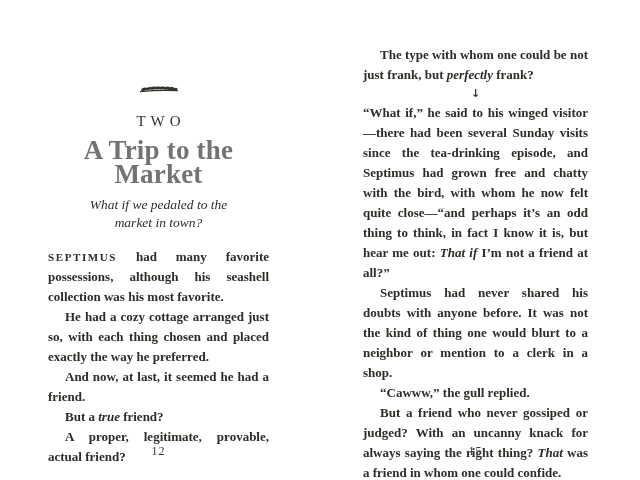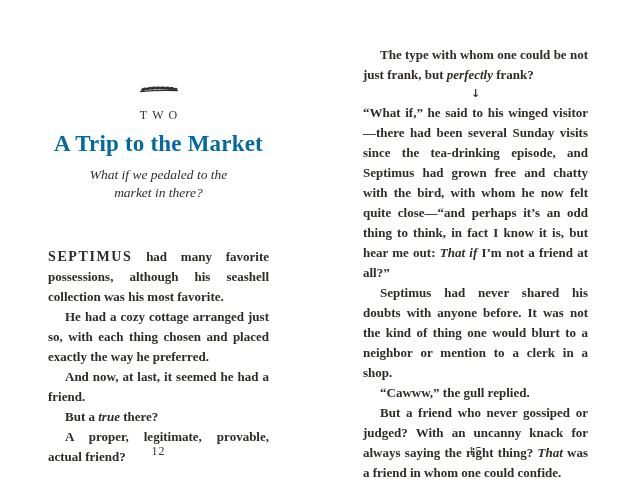--- a/index.html
+++ b/index.html
@@ -15,34 +15,34 @@
 
   
   #left-header {
     position: absolute;
     left: 48px; top: 83px; width: 221px;
     text-align: center;
   }
   .chapter-ornament { display: block; margin: 0 auto; }
   .chapter-number {
     display: block;
-    margin-top: 14px;
-    font-size: 12px;
+    margin-top: 20px;
+    font-size: 15px;
     line-height: 16px;
     letter-spacing: 5px;
     text-indent: 5px; 
     color: #35312d;
   }
   .chapter-title {
     display: block;
     margin-top: 9px;
-    font-size: 23px;
+    font-size: 27px;
     line-height: 24px;
     font-weight: 600;
-    color: #0369a1;
+    color: #737373;
     letter-spacing: 0.2px;
   }
   .epigraph {
     display: block;
     margin-top: 10px;
     font-style: italic;
     font-size: 13.5px;
     line-height: 18px;
     color: #2f2b27;
     text-align: center;
@@ -56,21 +56,21 @@
     line-height: 20px;
     text-align: justify;
     hyphens: none;
     font-weight: bold;
   }
   #left-body  { left: 48px;  top: 247px; width: 221px; }
   #right-body { left: 363px; top: 45px;  width: 225px; }
   .para { margin: 0; }
   .para.ind { text-indent: 17px; }
   .para em { font-style: italic; }
-  .para .lead { letter-spacing: 1.6px; font-size: 14px; }
+  .para .lead { letter-spacing: 1.6px; font-size: 11px; }
 
   .section-break {
     height: 18.4px;
     display: flex;
     align-items: center;
     justify-content: center;
     font-family: "DejaVu Sans", sans-serif;
     font-size: 11px;
     color: #37332f;
   }
@@ -103,29 +103,29 @@
         <ellipse cx="24" cy="5.0" rx="3.1" ry="1.5" transform="rotate(-10 24 5)"></ellipse>
         <ellipse cx="28.5" cy="5.2" rx="3.1" ry="1.5" transform="rotate(-10 28.5 5.2)"></ellipse>
         <ellipse cx="33" cy="5.6" rx="3.1" ry="1.5" transform="rotate(-10 33 5.6)"></ellipse>
         <ellipse cx="37" cy="6.2" rx="2.6" ry="1.3" transform="rotate(-10 37 6.2)"></ellipse>
       </g>
     </svg>
     <span class="chapter-number">TWO</span>
     <span class="chapter-title">A Trip to the Market</span>
     <span class="epigraph">
       <span class="epigraph-line">What if we pedaled to the</span>
-      <span class="epigraph-line">market in there?</span>
+      <span class="epigraph-line">market in town?</span>
     </span>
   </div>
 
   <div id="left-body" class="body-col">
       <p class="para"><span class="lead">SEPTIMUS</span><span> had many favorite possessions, although his seashell collection was his most favorite.</span></p>
       <p class="para ind"><span>He had a cozy cottage arranged just so, with each thing chosen and placed exactly the way he preferred.</span></p>
       <p class="para ind"><span>And now, at last, it seemed he had a friend.</span></p>
-      <p class="para ind"><span>But a </span><em>true</em><span> there?</span></p>
+      <p class="para ind"><span>But a </span><em>true</em><span> friend?</span></p>
       <p class="para ind"><span>A proper, legitimate, provable, actual friend?</span></p>
     </div>
 
   <div id="folio-left" class="folio">12</div>
 
   <div id="right-body" class="body-col">
     <div id="right-top">
         <p class="para ind"><span>The type with whom one could be not just frank, but </span><em>perfectly</em><span> frank?</span></p>
       </div>
     <div class="section-break">

